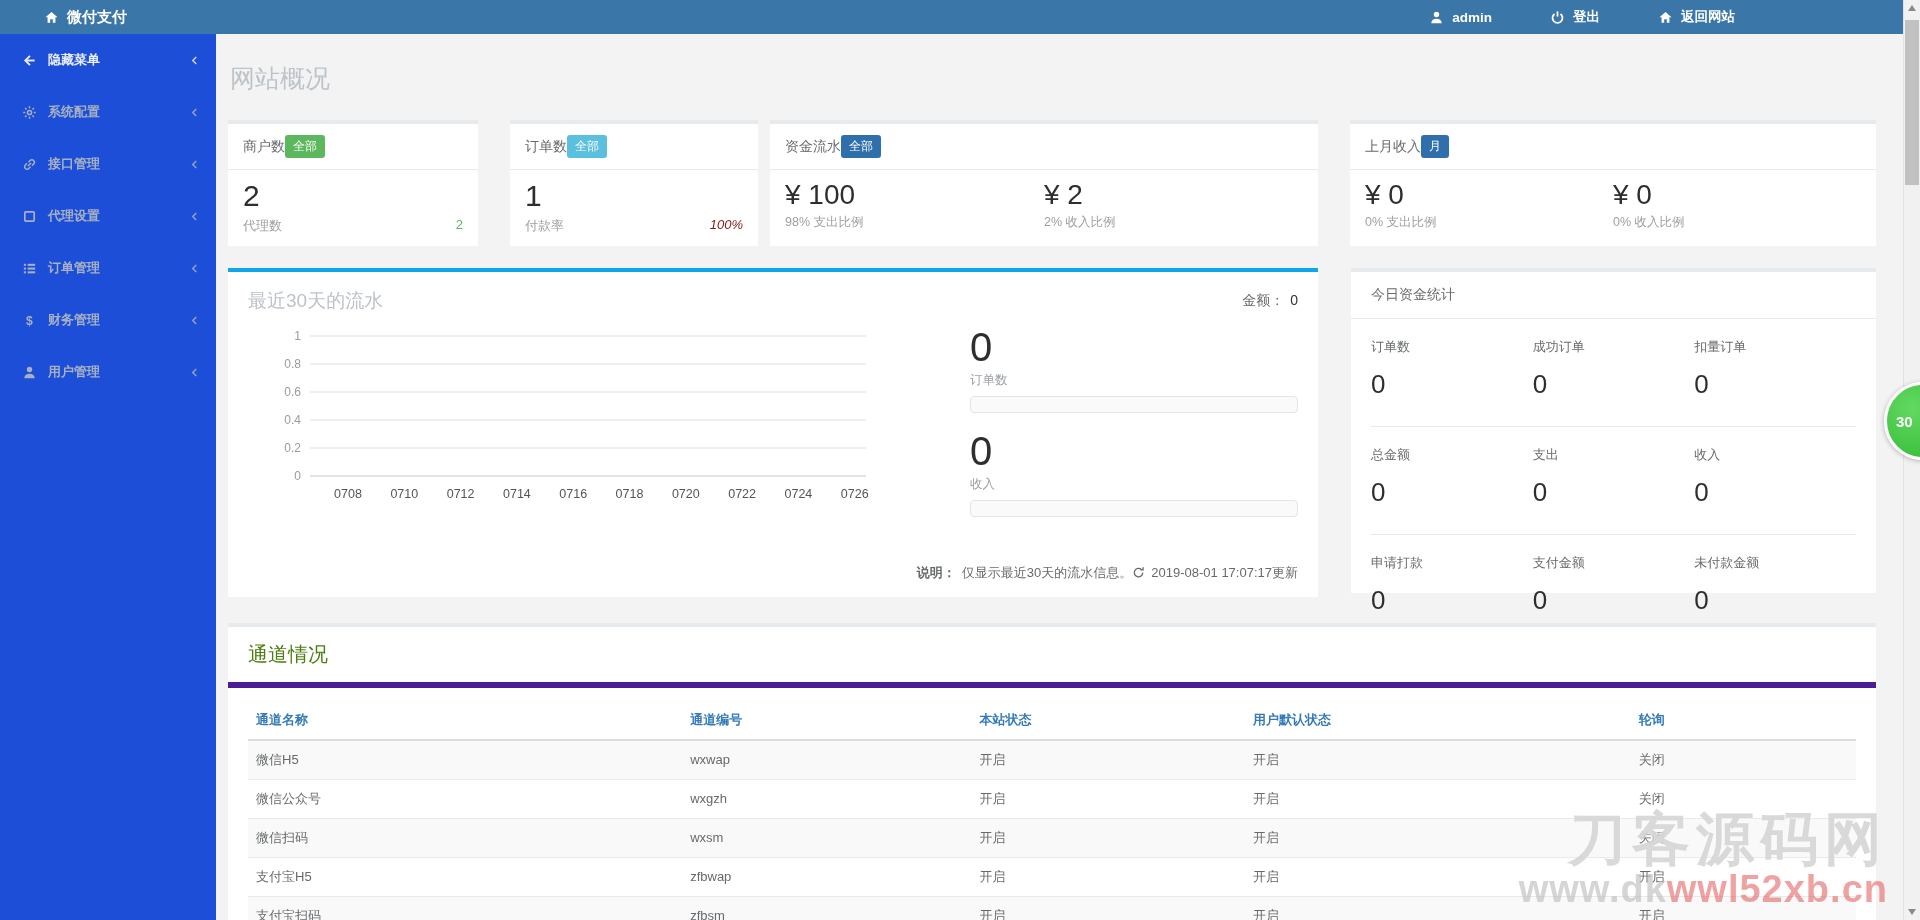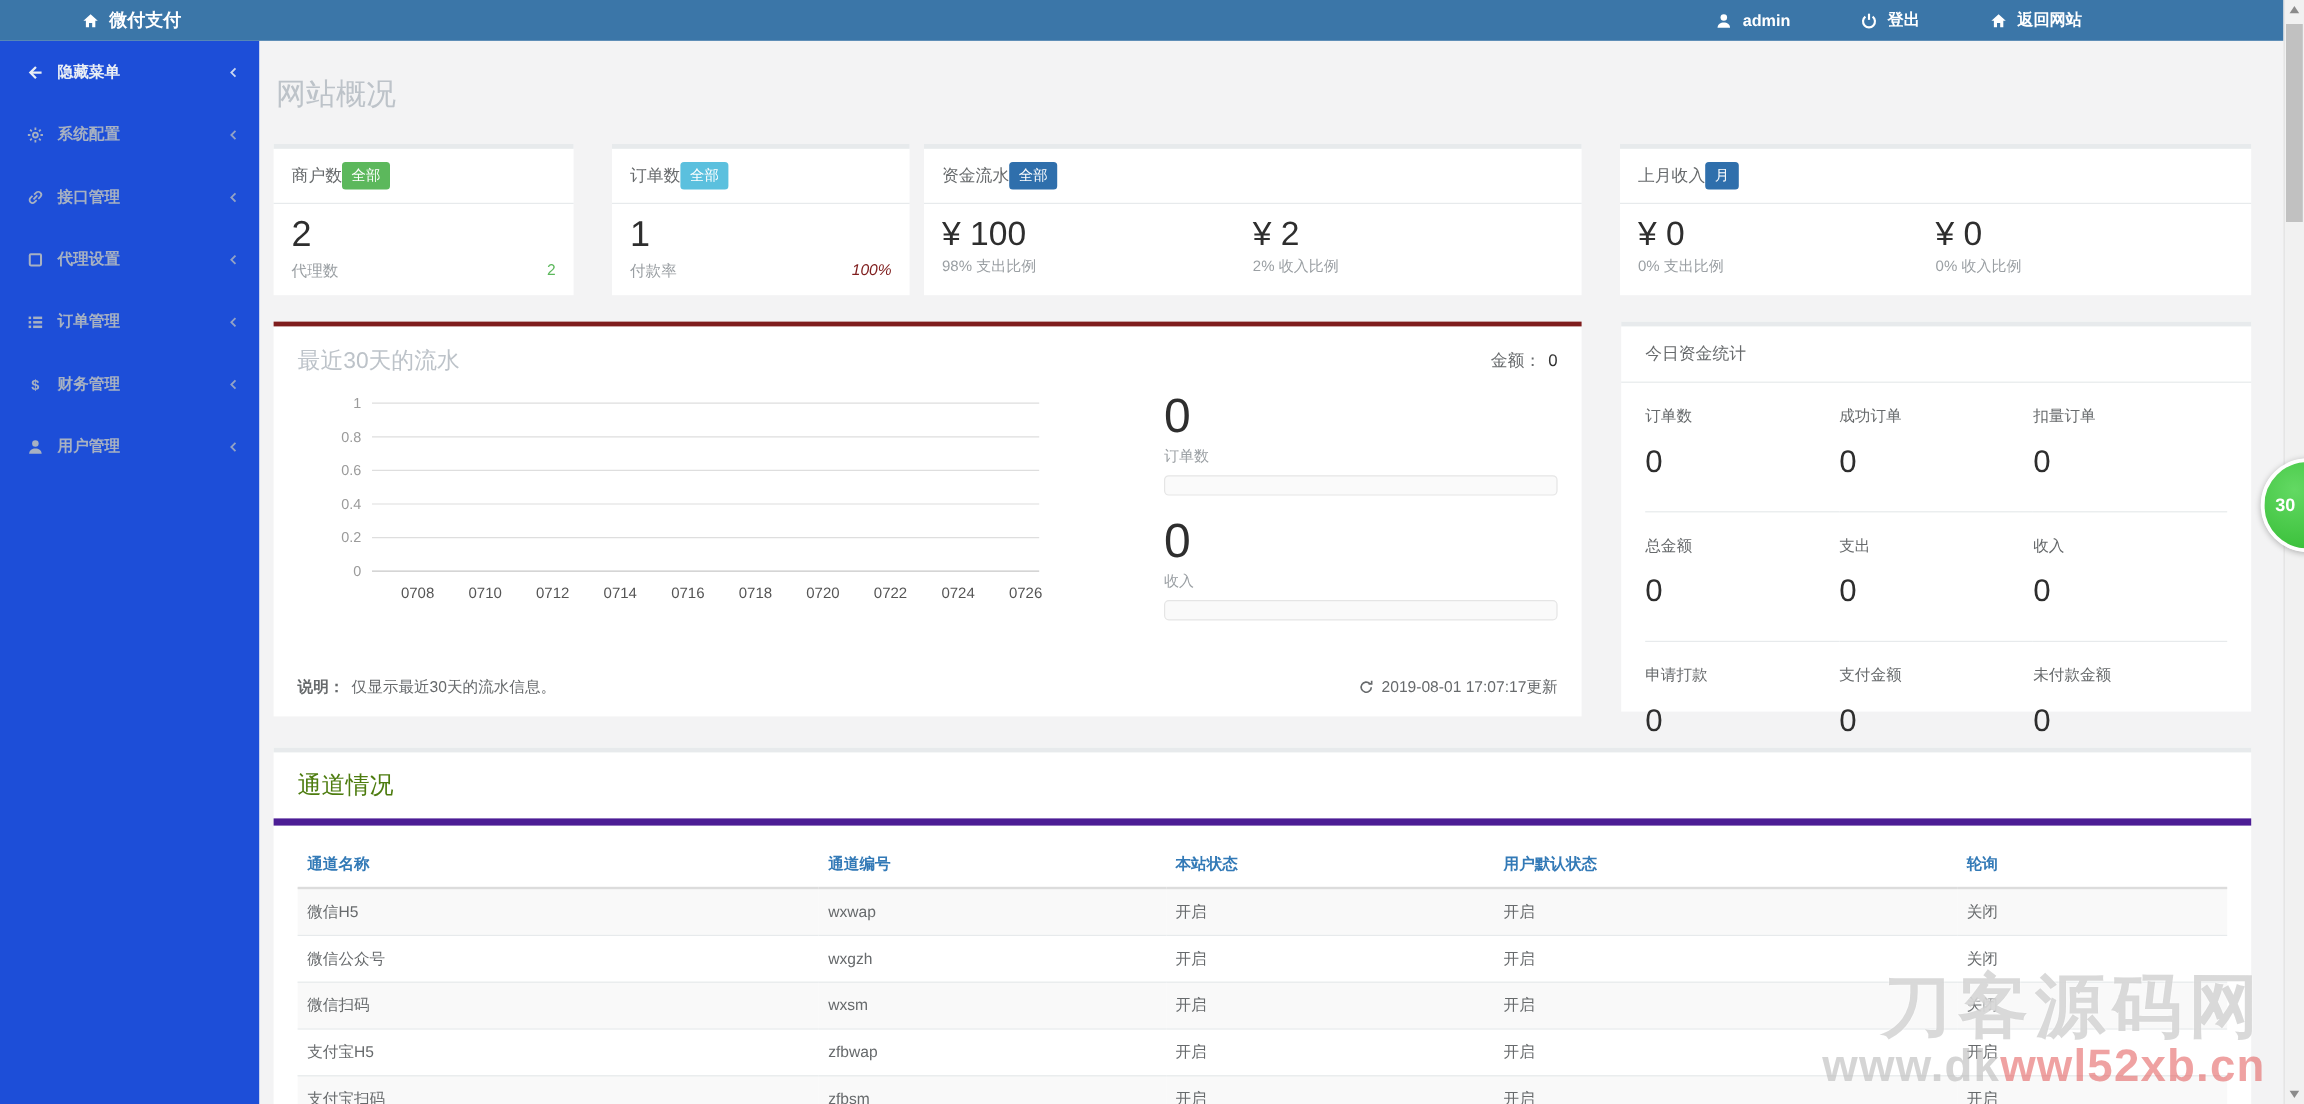--- a/index.html
+++ b/index.html
@@ -5,21 +5,21 @@
   html,body{margin:0;padding:0}
   body{
     width:1920px;height:920px;overflow:hidden;position:relative;
     background:#f3f3f4;font-family:"Liberation Sans","DejaVu Sans",sans-serif;
     -webkit-font-smoothing:antialiased;
   }
   
   .navbar{position:absolute;top:0;left:0;right:17px;height:34px;background:#3b76a8;
     display:flex;align-items:center;justify-content:space-between;z-index:5}
   .brand{display:flex;align-items:center;gap:8px;color:#fff;font-weight:bold;font-size:15px;
-    padding-left:68px;cursor:pointer}
+    padding-left:44px;cursor:pointer}
   .nav-right{display:flex;align-items:center;gap:58px;padding-right:168px}
   .nav-link{display:flex;gap:8px;align-items:center;color:#fff;font-size:13.5px;font-weight:bold;cursor:pointer}
   .nav-ico{width:15px;height:15px;display:inline-flex;color:#fff}
   .nav-ico svg{width:100%;height:100%}
   
   .sidebar{position:absolute;top:34px;left:0;bottom:0;width:216px;background:#1d4ed8;z-index:4}
   .menu-group.expanded{background:#3d4c5b;border-top:1px solid rgba(255,255,255,.06);
     border-bottom:1px solid rgba(255,255,255,.06)}
   .menu-item{display:flex;align-items:center;padding:17px 16px 17px 22px;color:#a7b1c2;
     font-size:13px;font-weight:bold;cursor:pointer}
@@ -48,35 +48,35 @@
   .card-body{padding:9px 15px 11px}
   .big-num{font-size:30px;color:#2e2e2e;font-weight:400;line-height:1.15}
   .sub-row{display:flex;justify-content:space-between;font-size:13px;margin-top:3px}
   .sub-label{color:#9a9fa3}
   .dual{display:flex}
   .dual-col{width:50%}
   .dual .big-num{font-size:28px}
   .dual-sub{color:#9a9fa3;font-size:12.5px;margin-top:3px}
   
   .mid-row{display:flex;margin-bottom:26px}
-  .flow-panel{width:1090px;margin-right:33px;background:#fff;border-top:4px solid #7f1d1d;
+  .flow-panel{width:1090px;margin-right:33px;background:#fff;border-top:4px solid #0ea5e9;
     padding:16px 20px 14px;box-sizing:border-box;height:329px;position:relative}
   .flow-head{display:flex;justify-content:space-between;align-items:center}
   .flow-title{font-size:19px;color:#bdc3c9}
   .flow-amount{font-size:14px;color:#676a6c}
   .flow-amount b{font-weight:400;color:#333;margin-left:6px}
   .flow-body{display:flex;margin-top:8px}
   .chart-svg{width:640px;height:190px;flex:none}
   .flow-right{flex:1;margin-left:82px;padding-top:4px}
   .metric-value{font-size:40px;color:#2e2e2e;line-height:1.05}
   .metric-label{font-size:12.5px;color:#9a9fa3;margin:4px 0 7px}
   .metric-bar{height:15px;background:#fafafa;border:1px solid #e5e5e5;border-radius:4px}
   .metric + .metric{margin-top:17px}
   .flow-foot{position:absolute;left:20px;right:20px;bottom:15px;display:flex;
-    justify-content:space-between;align-items:center;font-size:13px;color:#676a6c}
+    justify-content:flex-end;align-items:center;font-size:13px;color:#676a6c}
   .note-label{font-weight:bold;margin-right:6px}
   .updated{display:flex;align-items:center;gap:6px;cursor:pointer}
   .updated .nav-ico{color:#676a6c;width:13px;height:13px}
   
   .stats-panel{flex:1;background:#fff;border-top:4px solid #e7eaec;height:325px;box-sizing:border-box}
   .stats-head{padding:14px 20px;font-size:14px;color:#676a6c;border-bottom:1px solid #e7eaec}
   .stats-grid{display:grid;grid-template-columns:1fr 1fr 1fr;padding:0 20px}
   .ts-cell{padding:19px 0 26px;border-bottom:1px solid #e7eaec}
   .ts-cell:nth-child(n+7){border-bottom:none}
   .ts-label{font-size:13px;color:#676a6c}

